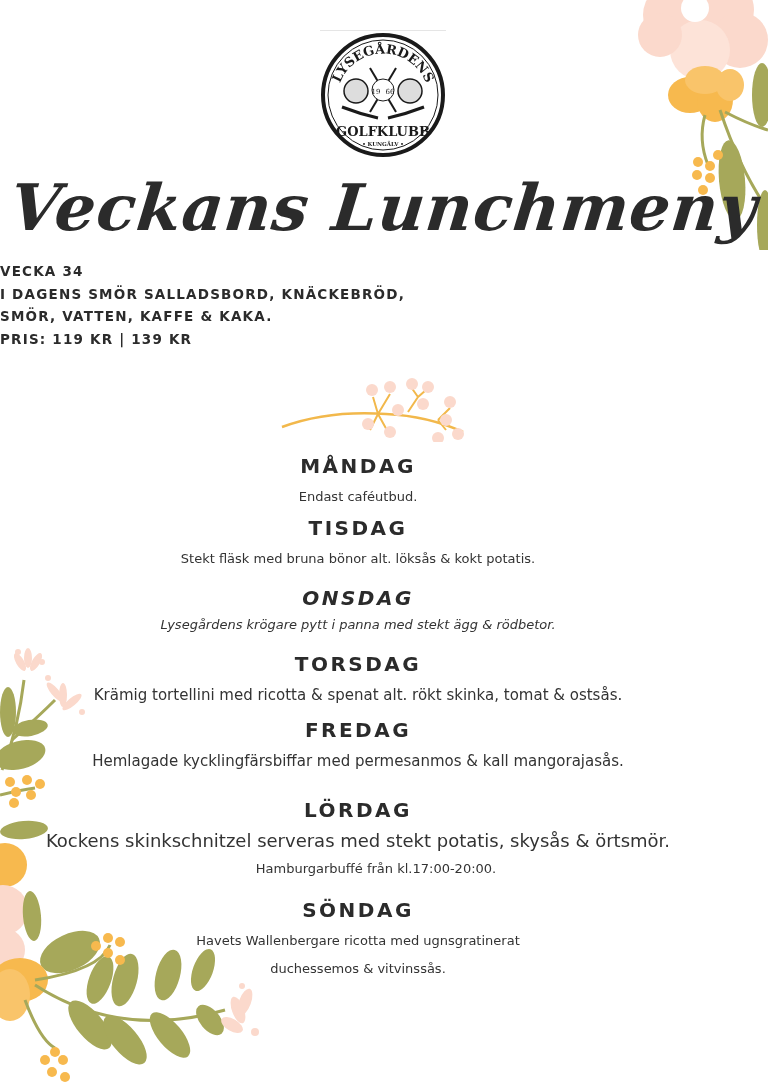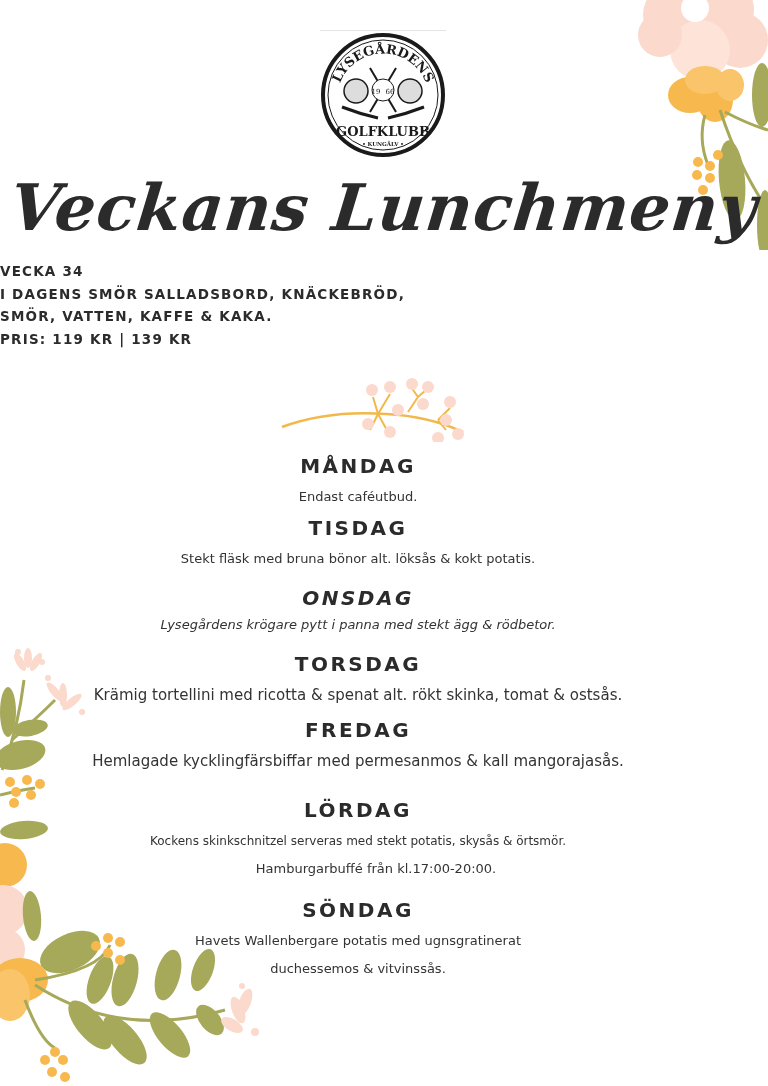--- a/index.html
+++ b/index.html
@@ -210,21 +210,21 @@
   <div style="margin-top:12px;">
     <h2 class="day-head">TORSDAG</h2>
     <p class="day-body" style="font-size:15px;">Krämig tortellini med ricotta &amp; spenat alt. rökt skinka, tomat &amp; ostsås.</p>
   </div>
   <div style="margin-top:8px;">
     <h2 class="day-head">FREDAG</h2>
     <p class="day-body" style="font-size:15px;">Hemlagade kycklingfärsbiffar med permesanmos &amp; kall mangorajasås.</p>
   </div>
   <div style="margin-top:22px;">
     <h2 class="day-head">LÖRDAG</h2>
-    <p class="day-body" style="font-size:12px;">Kockens skinkschnitzel serveras med stekt potatis, skysås &amp; örtsmör.</p>
+    <p class="day-body" style="font-size:18px;">Kockens skinkschnitzel serveras med stekt potatis, skysås &amp; örtsmör.</p>
     <p class="day-body" style="margin-top:2px;padding-left:36px;">Hamburgarbuffé från kl.17:00-20:00.</p>
   </div>
   <div style="margin-top:14px;">
     <h2 class="day-head">SÖNDAG</h2>
-    <p class="day-body">Havets Wallenbergare potatis med ugnsgratinerat</p>
+    <p class="day-body">Havets Wallenbergare ricotta med ugnsgratinerat</p>
     <p class="day-body" style="margin-top:2px;">duchessemos &amp; vitvinssås.</p>
   </div>
 </div>
 
 </body></html>

